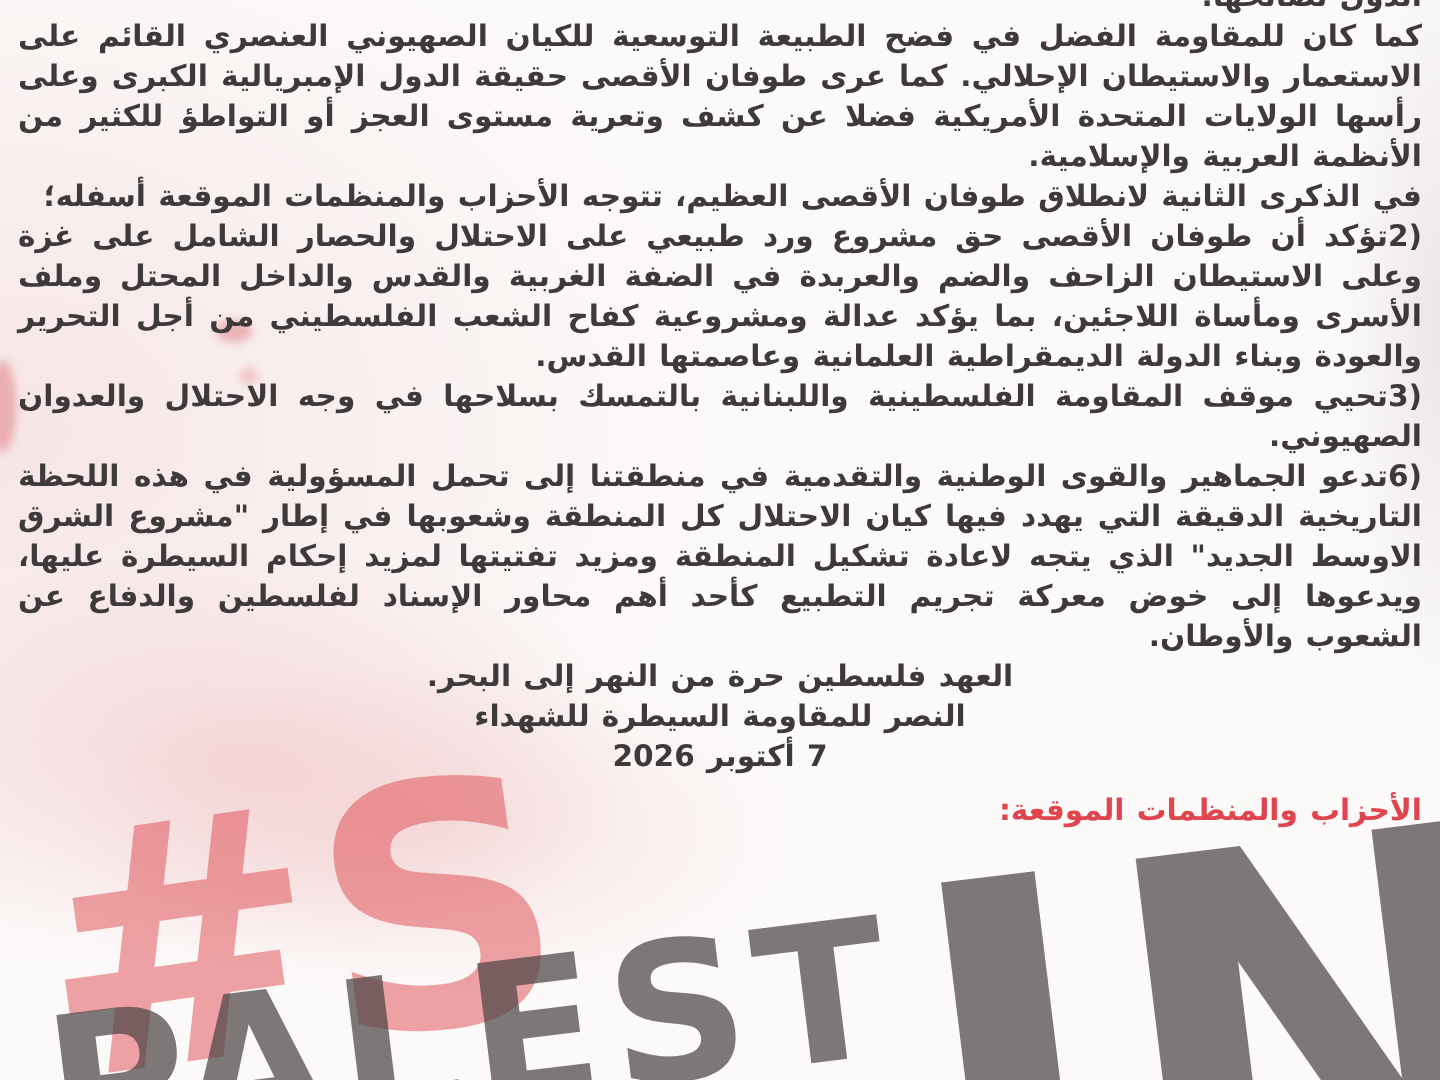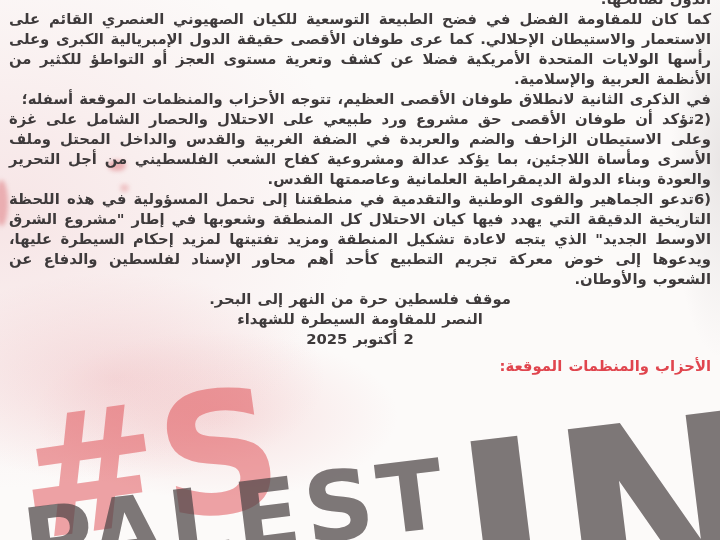--- a/index.html
+++ b/index.html
@@ -76,26 +76,27 @@
   <div class="doc" dir="rtl">
     <p>الدول لصالحها.</p>
 
     <p>كما كان للمقاومة الفضل في فضح الطبيعة التوسعية للكيان الصهيوني العنصري القائم على الاستعمار والاستيطان الإحلالي. كما عرى طوفان الأقصى حقيقة الدول الإمبريالية الكبرى وعلى رأسها الولايات المتحدة الأمريكية فضلا عن كشف وتعرية مستوى العجز أو التواطؤ للكثير من الأنظمة العربية والإسلامية.</p>
 
     <p>في الذكرى الثانية لانطلاق طوفان الأقصى العظيم، تتوجه الأحزاب والمنظمات الموقعة أسفله؛</p>
 
 
     <p class="item"><span class="num" dir="ltr">2)</span><span>تؤكد أن طوفان الأقصى حق مشروع ورد طبيعي على الاحتلال والحصار الشامل على غزة وعلى الاستيطان الزاحف والضم والعربدة في الضفة الغربية والقدس والداخل المحتل وملف الأسرى ومأساة اللاجئين، بما يؤكد عدالة ومشروعية كفاح الشعب الفلسطيني من أجل التحرير والعودة وبناء الدولة الديمقراطية العلمانية وعاصمتها القدس.</span></p>
 
+    <p class="item"><span class="num" dir="ltr">3)</span><span>تحيي موقف المقاومة الفلسطينية واللبنانية بالتمسك بسلاحها في وجه الاحتلال والعدوان الصهيوني.</span></p>
 
 
 
     <p class="item"><span class="num" dir="ltr">6)</span><span>تدعو الجماهير والقوى الوطنية والتقدمية في منطقتنا إلى تحمل المسؤولية في هذه اللحظة التاريخية الدقيقة التي يهدد فيها كيان الاحتلال كل المنطقة وشعوبها في إطار "مشروع الشرق الاوسط الجديد" الذي يتجه لاعادة تشكيل المنطقة ومزيد تفتيتها لمزيد إحكام السيطرة عليها، ويدعوها إلى خوض معركة تجريم التطبيع كأحد أهم محاور الإسناد لفلسطين والدفاع عن الشعوب والأوطان.</span></p>
 
-    <p class="center">موقف فلسطين حرة من النهر إلى البحر.</p>
+    <p class="center">العهد فلسطين حرة من النهر إلى البحر.</p>
     <p class="center">النصر للمقاومة السيطرة للشهداء</p>
-    <p class="center">2 أكتوبر 2025</p>
+    <p class="center">7 أكتوبر 2026</p>
 
     <p class="heading-red">الأحزاب والمنظمات الموقعة:</p>
 
   </div>
 
 </div>
 
 </body></html>

